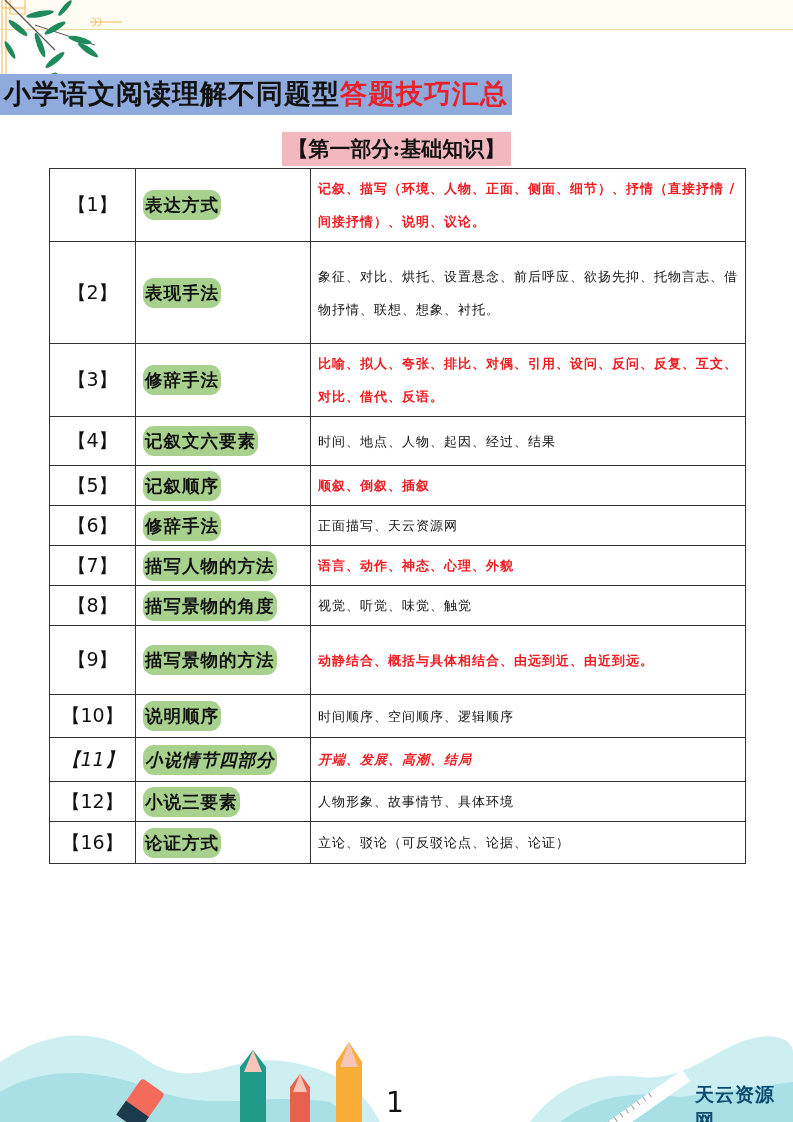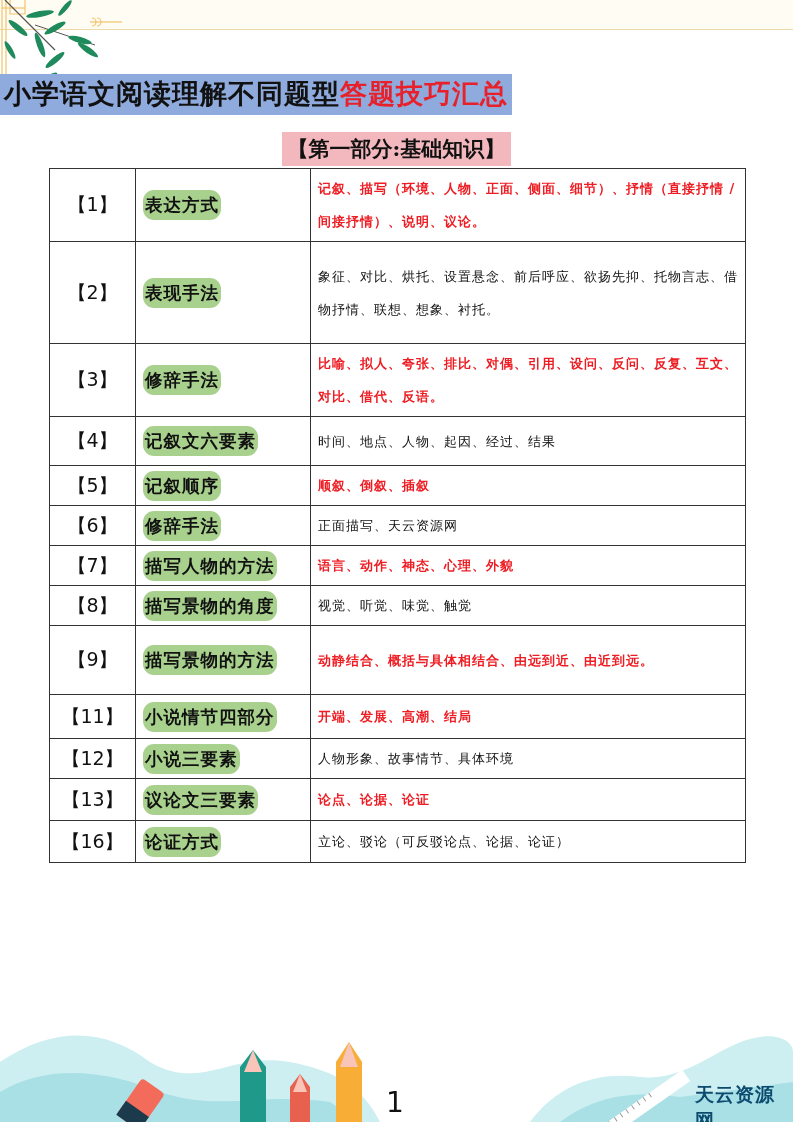--- a/index.html
+++ b/index.html
@@ -104,34 +104,34 @@
       <tr style="height: 40px;">
         <td class="num">【8】</td>
         <td class="cat"><span class="cat-label">描写景物的角度</span></td>
         <td class="val blk-text">视觉、听觉、味觉、触觉</td>
       </tr>
       <tr style="height: 69px;">
         <td class="num">【9】</td>
         <td class="cat"><span class="cat-label">描写景物的方法</span></td>
         <td class="val red-text">动静结合、概括与具体相结合、由远到近、由近到远。</td>
       </tr>
-      <tr style="height: 44px;">
+      <tr style="height: 43px;">
+        <td class="num">【10】</td>
+        <td class="cat"><span class="cat-label">说明顺序</span></td>
+        <td class="val blk-text">时间顺序、空间顺序、逻辑顺序</td>
+      </tr>
+      <tr style="height: 44px; font-style: italic;">
         <td class="num">【11】</td>
         <td class="cat"><span class="cat-label">小说情节四部分</span></td>
         <td class="val red-text">开端、发展、高潮、结局</td>
       </tr>
       <tr style="height: 40px; margin-top: 39px;">
         <td class="num">【12】</td>
         <td class="cat"><span class="cat-label">小说三要素</span></td>
         <td class="val blk-text">人物形象、故事情节、具体环境</td>
-      </tr>
-      <tr style="height: 42px;">
-        <td class="num">【13】</td>
-        <td class="cat"><span class="cat-label">议论文三要素</span></td>
-        <td class="val red-text">论点、论据、论证</td>
       </tr>
       <tr style="height: 42px;">
         <td class="num">【16】</td>
         <td class="cat"><span class="cat-label">论证方式</span></td>
         <td class="val blk-text">立论、驳论（可反驳论点、论据、论证）</td>
       </tr>
     </tbody>
 </table>
 
 <svg class="footer" viewBox="0 0 793 100" width="793" height="100">

